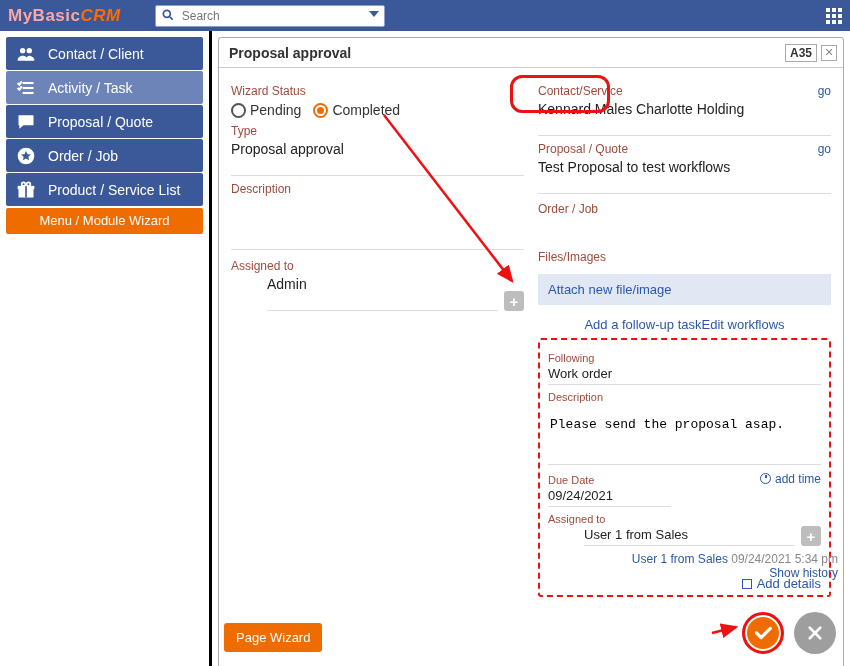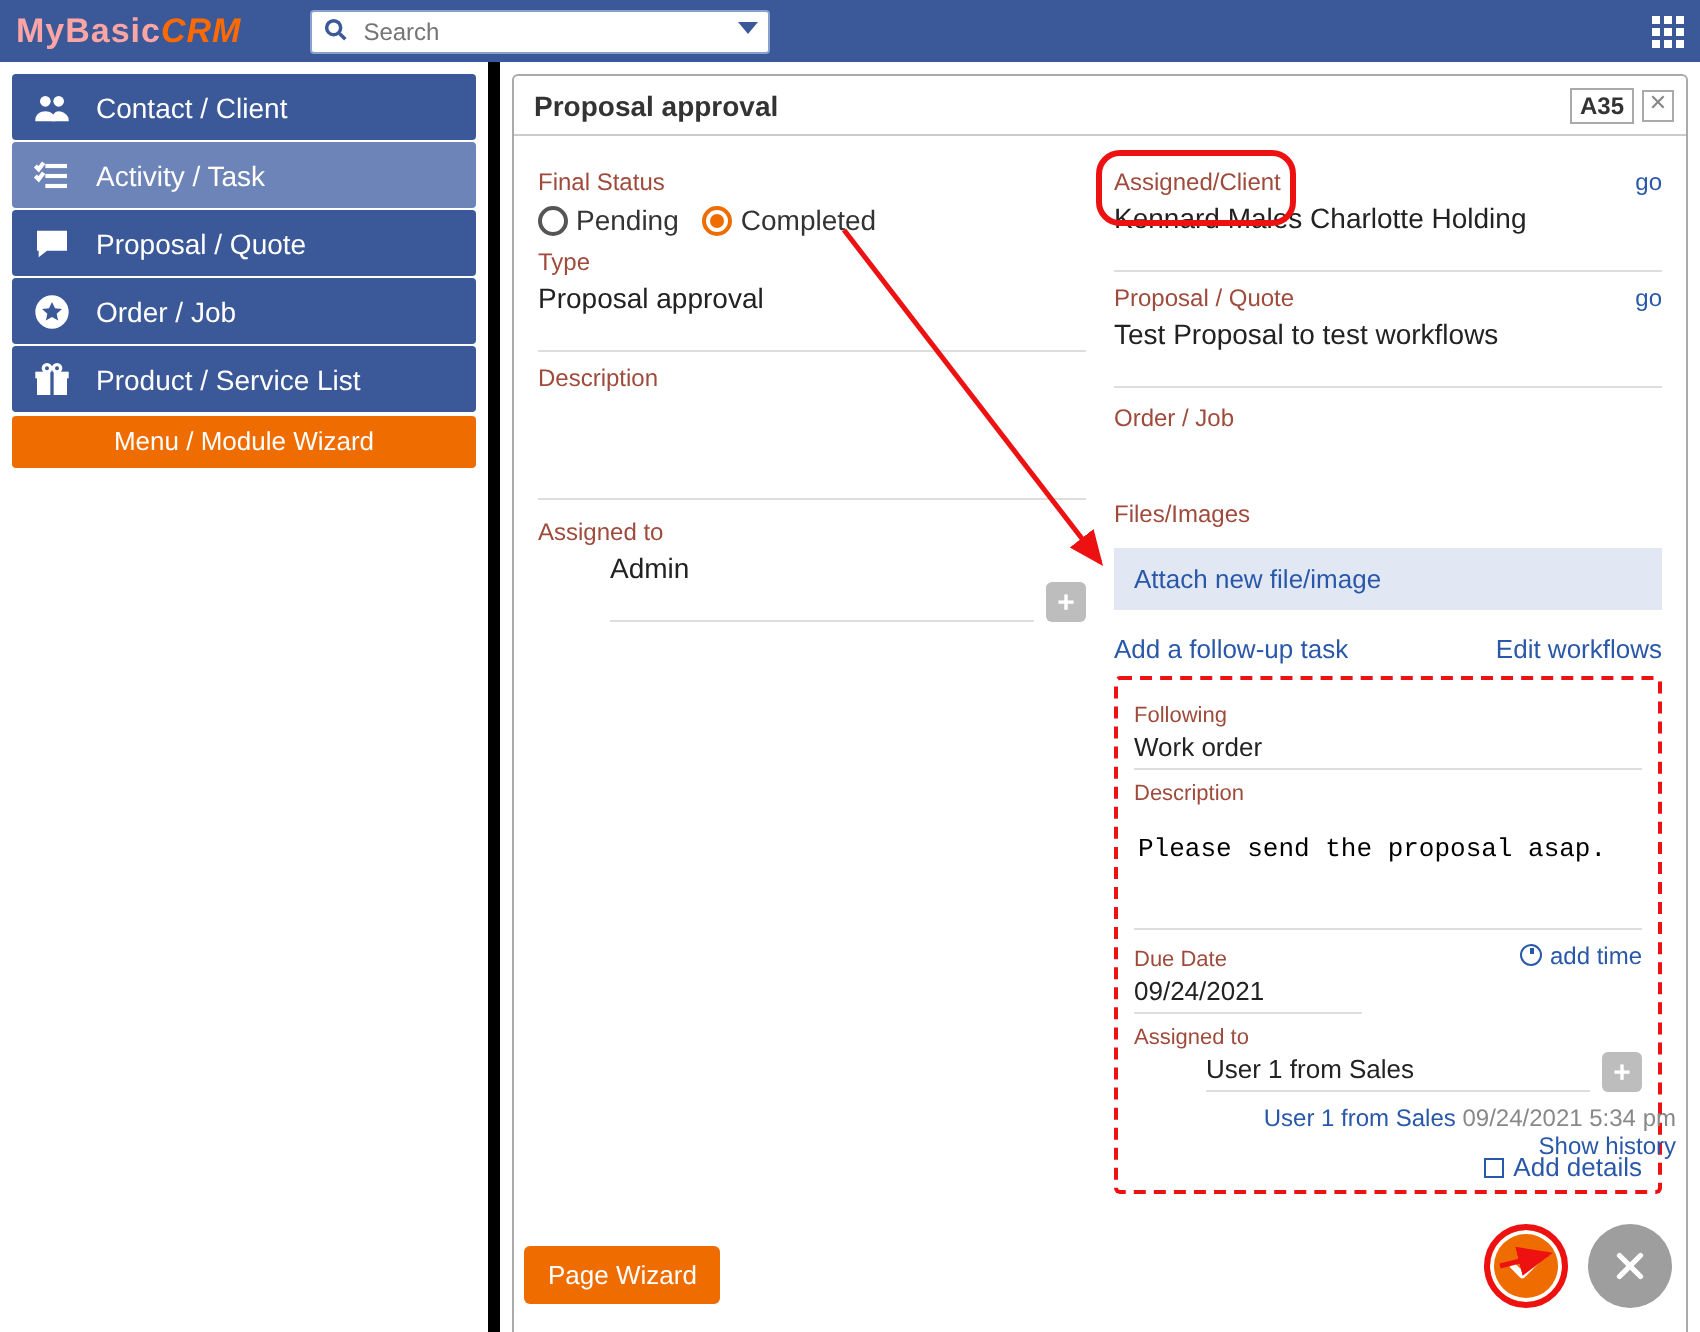--- a/index.html
+++ b/index.html
@@ -28,21 +28,21 @@
   .logo-b{color:var(--orange-bright);font-style:italic;}
   .search-wrap{position:relative;margin-left:24px;}
   .search-wrap input{width:230px;height:22px;border:1px solid #8aa0cf;border-radius:2px;padding:0 26px 0 26px;font-size:12px;outline:none;background:#fff;}
   .search-wrap .s-icon{position:absolute;left:6px;top:3px;color:var(--blue-dark);}
   .search-wrap .dd-caret{position:absolute;right:6px;top:6px;width:0;height:0;border-left:5px solid transparent;border-right:5px solid transparent;border-top:6px solid var(--blue-dark);}
   .topbar .spacer{flex:1;}
   .waffle{display:grid;grid-template-columns:repeat(3,4px);grid-template-rows:repeat(3,4px);gap:2px;}
   .waffle span{background:#fff;width:4px;height:4px;}
   
   .app{display:flex;height:calc(100% - 31px);}
-  .sidebar{width:250px;background:#fff;border-right:6px solid #000000;padding:6px;}
+  .sidebar{width:212px;background:#fff;border-right:3px solid #000000;padding:6px;}
   .nav-item{display:flex;align-items:center;gap:12px;height:33px;padding:0 10px;color:#fff;background:var(--blue-dark);border-radius:2px;margin-bottom:1px;font-size:14px;cursor:pointer;}
   .nav-item.active{background:var(--blue-mid);}
   .nav-item .nav-icon{width:20px;height:20px;display:flex;align-items:center;justify-content:center;}
   .wizard-btn{background:var(--orange);color:#fff;text-align:center;height:26px;line-height:26px;font-size:13px;border-radius:2px;margin-top:2px;cursor:pointer;}
   
   .main{flex:1;position:relative;background:#fff;padding:6px;}
   .card{border:1px solid #aaa;border-radius:3px;height:650px;display:flex;flex-direction:column;}
   .card-header{display:flex;align-items:center;justify-content:space-between;height:30px;border-bottom:1px solid #ccc;padding:0 6px 0 10px;}
   .card-title{font-weight:bold;font-size:14px;}
   .card-code{display:flex;align-items:center;gap:4px;}
@@ -57,21 +57,21 @@
   .radio-circle{width:15px;height:15px;border-radius:50%;border:2px solid #555;display:inline-block;position:relative;}
   .radio.checked .radio-circle{border-color:var(--orange);}
   .radio.checked .radio-circle::after{content:"";position:absolute;inset:2px;border-radius:50%;background:var(--orange);}
   .textarea-box{border:none;border-bottom:1px solid #ddd;width:100%;height:54px;resize:none;font-family:inherit;font-size:13px;background:#fff;}
   .assigned-row{display:flex;align-items:flex-end;gap:6px;}
   .assigned-row .field-line{flex:1;margin-left:36px;}
   .plus-btn{width:20px;height:20px;background:#bdbdbd;color:#fff;display:flex;align-items:center;justify-content:center;border-radius:3px;font-size:15px;font-weight:bold;cursor:pointer;line-height:1;}
   .go-link{color:var(--link-blue);font-size:12px;text-align:right;cursor:pointer;}
   .label-row{display:flex;justify-content:space-between;align-items:baseline;}
   .attach-row{background:var(--blue-light);color:var(--link-blue);padding:8px 10px;margin-top:10px;cursor:pointer;font-size:13px;}
-  .link-row{display:flex;justify-content:space-between;margin-top:12px;color:var(--link-blue);font-size:13px;}
+  .link-row{display:flex;justify-content:center;margin-top:12px;color:var(--link-blue);font-size:13px;}
   .link-row span{cursor:pointer;}
   
   .followup{border:2px dashed #e11;border-radius:3px;margin-top:6px;padding:6px 8px 4px;position:relative;}
   .field-label.sm{font-size:11px;}
   .field-line.sm{font-size:13px;padding:2px 0 3px;}
   .due-row{display:flex;justify-content:space-between;align-items:baseline;}
   .add-time{color:var(--link-blue);font-size:12px;cursor:pointer;display:flex;align-items:center;gap:4px;}
   .add-time .clock{width:11px;height:11px;border:1.5px solid var(--link-blue);border-radius:50%;position:relative;box-sizing:border-box;}
   .add-time .clock::after{content:"";position:absolute;left:50%;top:10%;width:1.2px;height:40%;background:var(--link-blue);}
   .add-details{display:flex;justify-content:flex-end;align-items:center;gap:5px;color:var(--link-blue);margin-top:30px;cursor:pointer;font-size:13px;}
@@ -187,21 +187,21 @@
       <div class="card-header">
         <span class="card-title">Proposal approval</span>
         <span class="card-code">
           <span class="code-box">A35</span>
           <span class="close-x">✕</span>
         </span>
       </div>
       <div class="card-body">
 
         <div class="col">
-          <div class="field-label">Final Status</div>
+          <div class="field-label">Wizard Status</div>
           <div class="radio-row">
             <span class="radio">
               <span class="radio-circle"></span>
               <span>Pending</span>
             </span>
             <span class="radio checked">
               <span class="radio-circle"></span>
               <span>Completed</span>
             </span>
           </div>
@@ -211,21 +211,21 @@
           <textarea class="textarea-box" style=""></textarea>
           <div class="field-label">Assigned to</div>
           <div class="assigned-row">
             <div class="field-line">Admin</div>
             <div class="plus-btn">+</div>
           </div>
         </div>
 
         <div class="col">
           <div class="label-row">
-            <div class="field-label">Assigned/Client</div>
+            <div class="field-label">Contact/Service</div>
             <span class="go-link">go</span>
           </div>
           <div class="field-line">Kennard Males Charlotte Holding</div>
           <div class="label-row">
             <div class="field-label">Proposal / Quote</div>
             <span class="go-link">go</span>
           </div>
           <div class="field-line">Test Proposal to test workflows</div>
           <div class="field-label" style="margin-top:8px">Order / Job</div>
 

